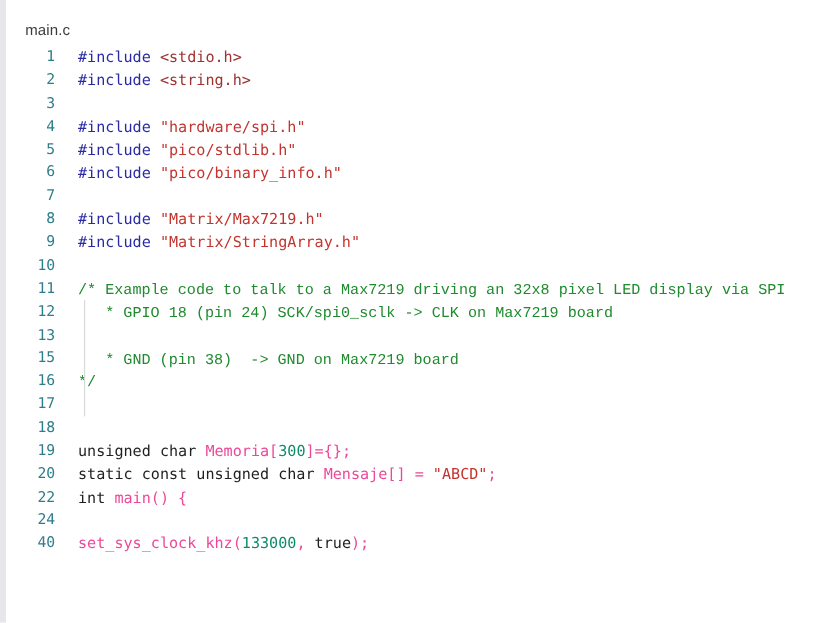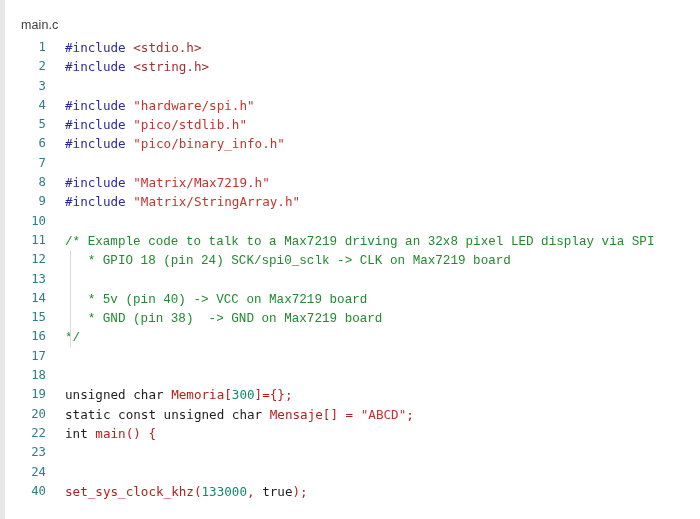--- a/index.html
+++ b/index.html
@@ -117,21 +117,21 @@
     background: #d9d9d9;
   }
 
   
   .t-pp       { color: #2a2aa5; }   
   .t-inc      { color: #a03232; }   
   .t-str      { color: #c4342f; }   
   .t-cmt      { color: #1f8a2e; font-family: Liberation Mono, monospace; }    */
   .t-kw       { color: #2a2aa5; }   
   .t-num      { color: #0f8a6a; }   
-  .t-plain    { color: #b91c1c; }
+  .t-plain    { color: #ec4899; }
 </style>
 </head>
 <body>
 
 <div id="editor-window">
 
   <div class="left-rail"></div>
 
   <div class="tab-bar">
     <div class="tab">
@@ -147,28 +147,26 @@
         <div class="code-line"><span class="gutter">4</span><span class="code-text"><span class="t-pp">#include </span><span class="t-str">"hardware/spi.h"</span></span></div>
         <div class="code-line"><span class="gutter">5</span><span class="code-text"><span class="t-pp">#include </span><span class="t-str">"pico/stdlib.h"</span></span></div>
         <div class="code-line"><span class="gutter">6</span><span class="code-text"><span class="t-pp">#include </span><span class="t-str">"pico/binary_info.h"</span></span></div>
         <div class="code-line"><span class="gutter">7</span><span class="code-text"></span></div>
         <div class="code-line"><span class="gutter">8</span><span class="code-text"><span class="t-pp">#include </span><span class="t-str">"Matrix/Max7219.h"</span></span></div>
         <div class="code-line"><span class="gutter">9</span><span class="code-text"><span class="t-pp">#include </span><span class="t-str">"Matrix/StringArray.h"</span></span></div>
         <div class="code-line"><span class="gutter">10</span><span class="code-text"></span></div>
         <div class="code-line"><span class="gutter">11</span><span class="code-text"><span class="t-cmt">/* Example code to talk to a Max7219 driving an 32x8 pixel LED display via SPI</span></span></div>
         <div class="code-line"><span class="gutter">12</span><span class="code-text"><span class="t-cmt">   * GPIO 18 (pin 24) SCK/spi0_sclk -&gt; CLK on Max7219 board</span></span></div>
         <div class="code-line"><span class="gutter">13</span></div>
-        <div class="code-line"><span class="gutter">14</span><span class="code-text"><span class="t-cmt">   * 5v (pin 40) -&gt; VCC on Max7219 board</span></span></div>
         <div class="code-line"><span class="gutter">15</span><span class="code-text"><span class="t-cmt">   * GND (pin 38)  -&gt; GND on Max7219 board</span></span></div>
         <div class="code-line"><span class="gutter">16</span><span class="code-text"><span class="t-cmt">*/</span></span></div>
         <div class="code-line"><span class="gutter">17</span><span class="code-text"></span></div>
         <div class="code-line"><span class="gutter">18</span><span class="code-text"></span></div>
         <div class="code-line"><span class="gutter">19</span><span class="code-text"><span class="t-kw">unsigned char</span><span class="t-plain"> Memoria[</span><span class="t-num">300</span><span class="t-plain">]={};</span></span></div>
         <div class="code-line"><span class="gutter">20</span><span class="code-text"><span class="t-kw">static const unsigned char</span><span class="t-plain"> Mensaje[] = </span><span class="t-str">"ABCD"</span><span class="t-plain">;</span></span></div>
         <div class="code-line"><span class="gutter">22</span><span class="code-text"><span class="t-kw">int</span><span class="t-plain"> main() {</span></span></div>
-        <div class="code-line"><span class="gutter">23</span><span class="code-text"></span></div>
         <div class="code-line"><span class="gutter">24</span><span class="code-text"></span></div>
         <div class="code-line"><span class="gutter">40</span><span class="code-text"><span class="t-plain">set_sys_clock_khz(</span><span class="t-num">133000</span><span class="t-plain">, </span><span class="t-kw">true</span><span class="t-plain">);</span></span></div>
         <div class="indent-guide" style="top: 219.3px; height: 96.5px;"></div>
       </div>
   </div>
 
 </div>
 
 </body></html>

